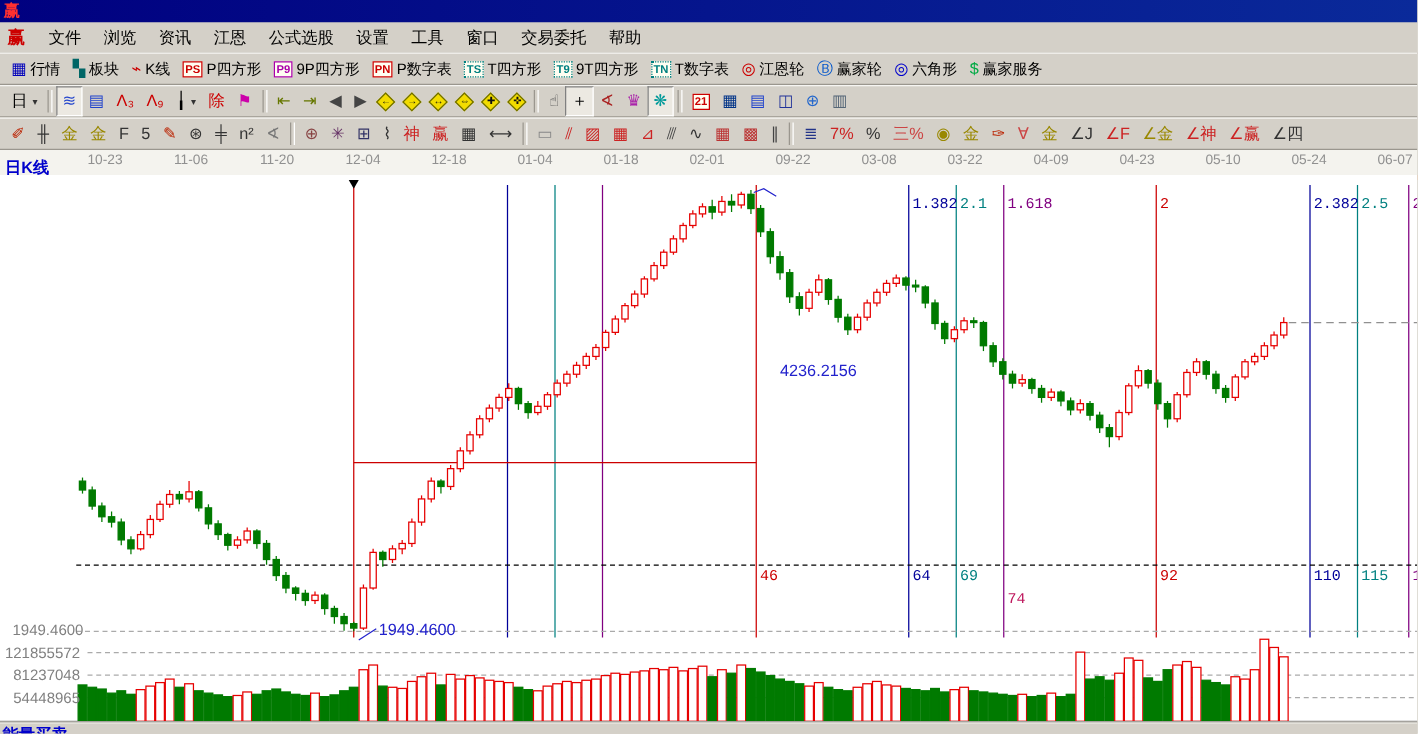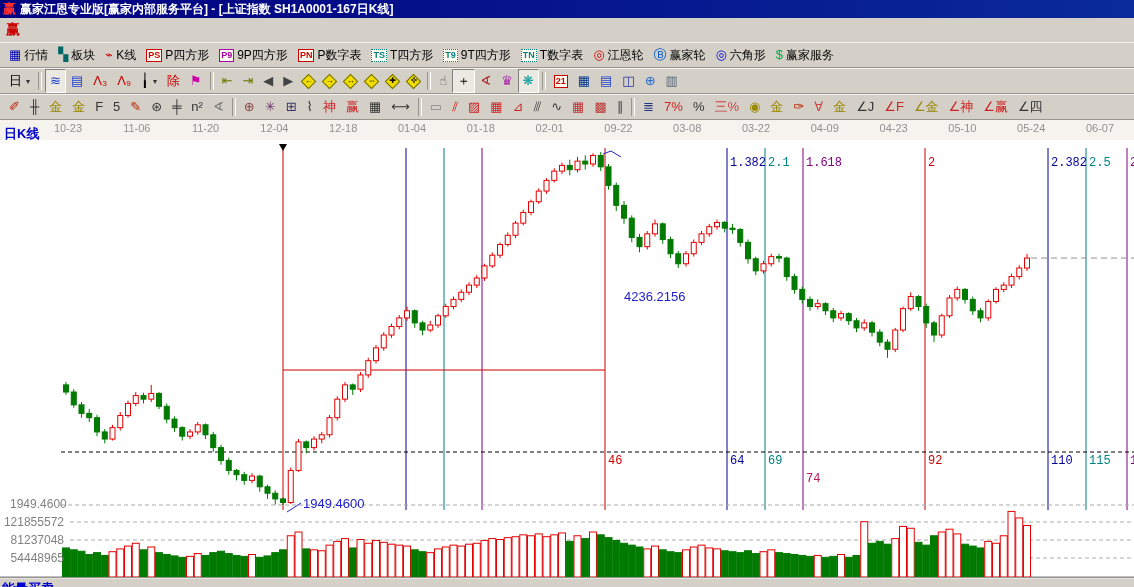--- a/index.html
+++ b/index.html
@@ -20,42 +20,53 @@
   .tbox{display:inline-block;font-size:9px;font-weight:bold;line-height:11px;border:1px solid;padding:0 1px;background:#fffef2;}
   .tdashed{border-style:dotted;}
   .tlabel{font-size:12px;color:#000;white-space:nowrap;}
   .tsep{width:2px;height:18px;border-left:1px solid #9a968e;border-right:1px solid #fff;margin:0 3px;}
   .dd{font-size:8px;color:#333;margin-left:1px;}
   .diamond{width:9px;height:9px;background:#f2dc00;border:1px solid #6b6b00;transform:rotate(45deg);display:inline-block;}
   .darrow{position:absolute;left:50%;top:50%;transform:translate(-50%,-54%);font-size:8px;color:#111;}
   
   .datebar{position:absolute;top:120px;left:0;width:1134px;height:20px;background:#f4f3ee;border-bottom:4px solid #f97316;}
   .pane-label{position:absolute;left:4px;top:5px;color:#0000cc;font-size:13px;font-weight:bold;}
-  .date-tick{position:absolute;top:2px;width:44px;text-align:center;color:#909090;font-size:11px;}
+  .date-tick{position:absolute;top:2px;width:44px;text-align:center;color:#909090;font-size:11px;margin-left:16px;}
   
   .chartarea{position:absolute;top:140px;left:0;width:1134px;height:437px;background:#ffffff;overflow:hidden;}
   #chart-svg{position:absolute;top:0;left:0;}
   .ann{position:absolute;font-size:13px;pointer-events:none;white-space:nowrap;}
   .ratio-label,.count-label{position:absolute;font-size:12px;pointer-events:none;white-space:nowrap;font-family:Liberation Mono, monospace;}
   .axis-gray{position:absolute;color:#808080;font-size:12px;pointer-events:none;}
   .vol-label{position:absolute;left:0;width:64px;text-align:right;color:#808080;font-size:12px;pointer-events:none;}
   
   .footer{position:absolute;top:577px;left:0;width:1134px;height:10px;background:#d4d0c8;border-top:2px groove #e8e6e0;overflow:hidden;}
   .footer-label{color:#0000cc;font-size:13px;font-weight:bold;line-height:15px;margin-left:2px;display:inline-block;}
 </style>
 </head>
 <body>
 
 <div id="app">
   <div class="titlebar">
     <span class="tlogo">赢</span>
-    <span class="ttext">赢家江恩专业版[赢家内部服务平台] - [上证指数  SH1A0001-167日K线]</span>
   </div>
   <div class="menubar">
     <span class="mlogo">赢</span>
+    <div id="menu-items" style="display:flex;">
+        <span class="menu-item">文件</span>
+        <span class="menu-item">浏览</span>
+        <span class="menu-item">资讯</span>
+        <span class="menu-item">江恩</span>
+        <span class="menu-item">公式选股</span>
+        <span class="menu-item">设置</span>
+        <span class="menu-item">工具</span>
+        <span class="menu-item">窗口</span>
+        <span class="menu-item">交易委托</span>
+        <span class="menu-item">帮助</span>
+      </div>
   </div>
   <div class="tb" id="toolbar1">
       <div class="tbtn">
         <span class="tglyph" style="color: rgb(0, 0, 187);">▦</span>
         <span class="tlabel">行情</span>
       </div>
       <div class="tbtn">
         <span class="tglyph" style="color: rgb(0, 102, 102);">▚</span>
         <span class="tlabel">板块</span>
       </div>

